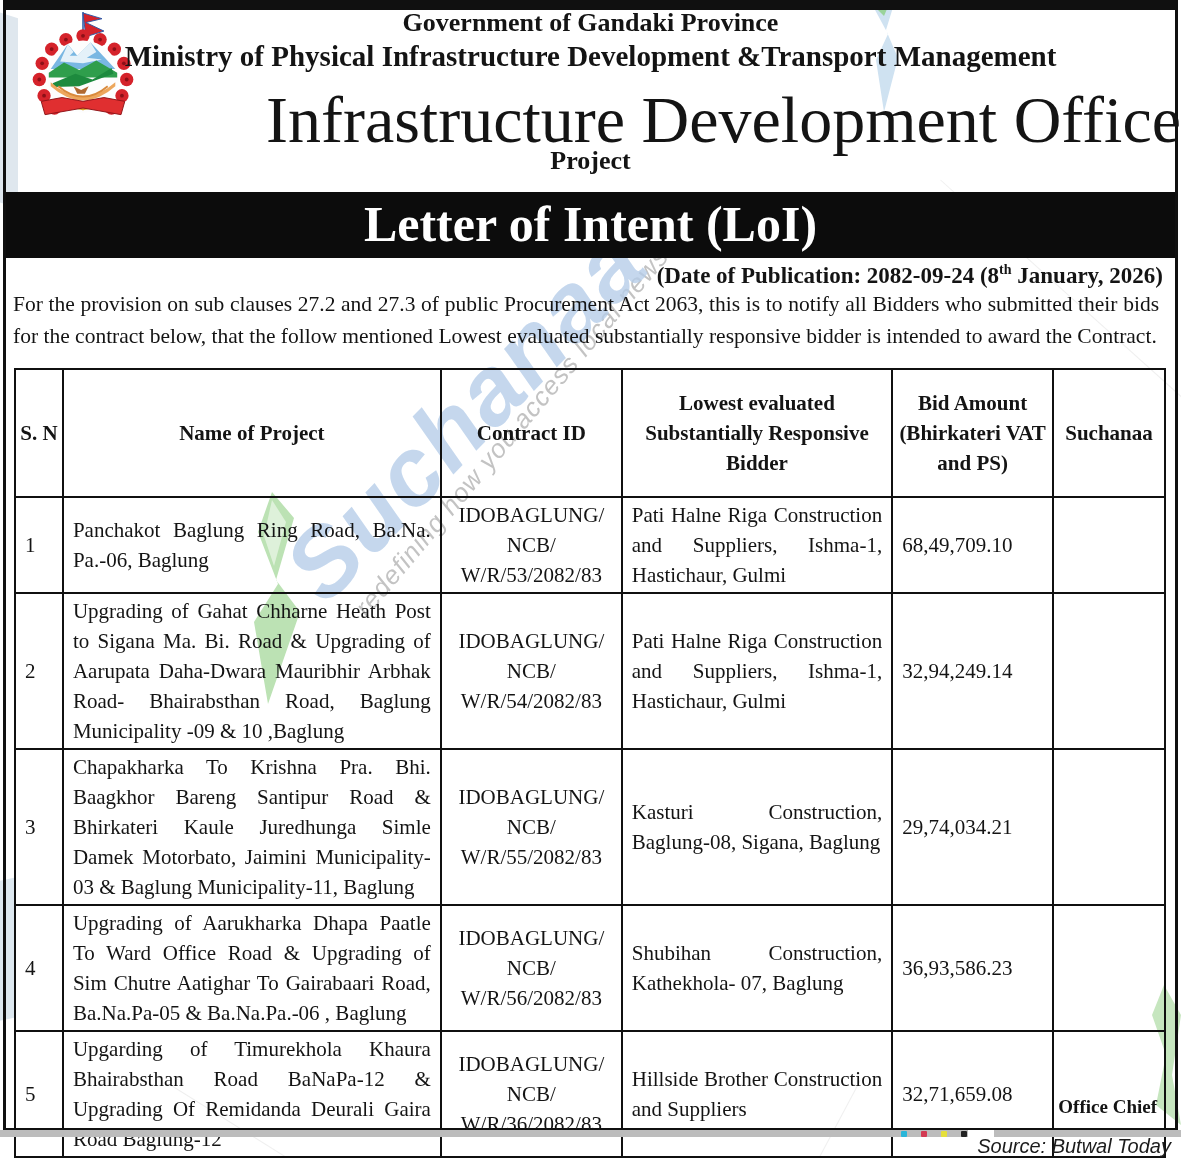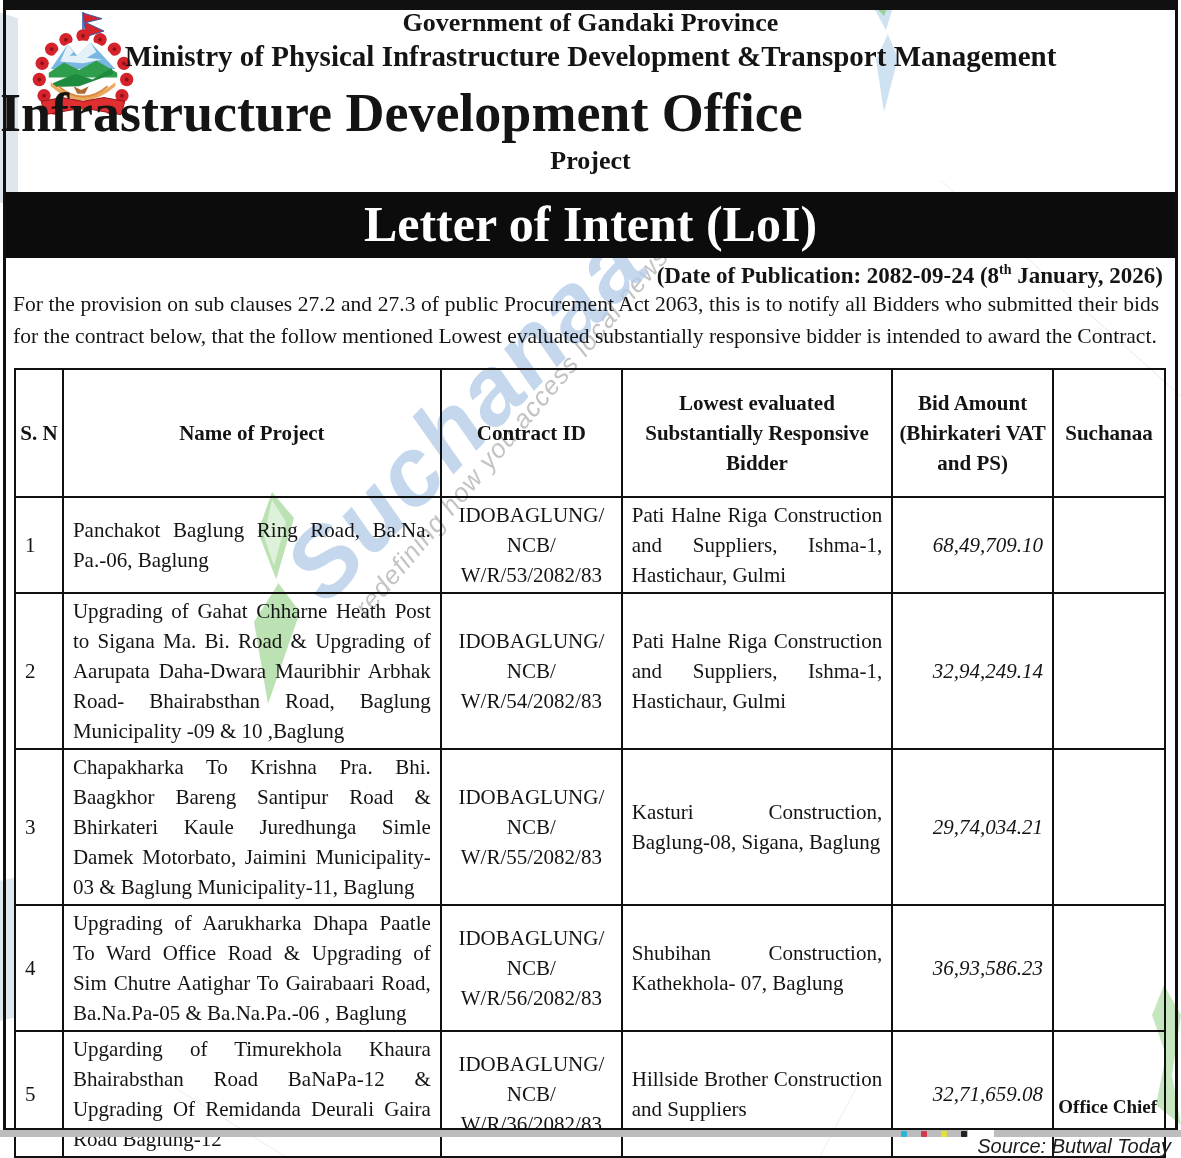--- a/index.html
+++ b/index.html
@@ -16,21 +16,21 @@
   
   .wm-main{position:absolute;left:465px;top:415px;transform:translate(-50%,-50%) rotate(-46deg);
            font-family:"Liberation Sans",sans-serif;font-weight:bold;font-style:italic;
            font-size:96px;letter-spacing:2px;color:#b5cde9;opacity:.78;white-space:nowrap;}
   .wm-tag{position:absolute;left:512px;top:432px;transform:translate(-50%,-50%) rotate(-50deg);
           font-family:"Liberation Sans",sans-serif;font-style:italic;font-size:26px;
           letter-spacing:1px;color:#b9b9b9;opacity:.85;white-space:nowrap;}
   
   .hdr-gov{position:absolute;left:0;right:0;top:8px;text-align:center;font-weight:bold;font-size:26px;}
   .hdr-min{position:absolute;left:0;right:0;top:40px;text-align:center;font-weight:bold;font-size:29px;}
-  .hdr-office{position:absolute;left:0;right:0;top:82px;text-align:left;font-weight:bold;font-size:54px;}
+  .hdr-office{position:absolute;left:0;right:0;top:82px;text-align:right;font-weight:normal;font-size:66px;}
   .hdr-loc{position:absolute;left:0;right:0;top:146px;text-align:center;font-weight:bold;font-size:26px;}
   .logo{position:absolute;left:26px;top:10px;width:114px;height:120px;}
   
   .banner{position:absolute;left:6px;right:6px;top:192px;height:66px;background:#0c0c0c;
           color:#fff;text-align:center;font-weight:bold;font-size:50px;line-height:64px;}
   .pubdate{position:absolute;right:18px;top:262px;font-weight:bold;font-size:23px;}
   .pubdate sup{font-size:14px;}
   .intro{position:absolute;left:13px;width:1146px;top:288px;font-size:21.5px;line-height:32px;
          text-align:justify;}
   
@@ -38,21 +38,21 @@
             font-size:21px;}
   table.loi th,table.loi td{border:2px solid #101010;line-height:30px;vertical-align:middle;
             padding:2px 9px;background:transparent;}
   table.loi th{font-weight:bold;text-align:center;padding:18px 4px;}
   tr.hrow{height:92px;}
   tr.r0{height:90px;} tr.r1{height:151px;} tr.r2{height:151px;} tr.r3{height:118px;} tr.r4{height:118px;}
   td.sn{text-align:left;padding-left:9px;}
   td.project{text-align:justify;}
   td.contract{text-align:center;white-space:pre-line;padding:2px 4px;}
   td.bidder{text-align:justify;}
-  td.amount{text-align:right;font-style:italic;}
+  td.amount{text-align:left;}
   
   .chief{position:absolute;right:24px;top:1096px;font-weight:bold;font-size:19px;}
   .pressbar{position:absolute;left:0;top:1130px;width:1181px;height:7px;background:#bcbcbc;}
   .pressbar .gap{position:absolute;left:968px;top:0;width:26px;height:7px;background:#fff;}
   .dot{position:absolute;top:1131px;width:6px;height:6px;border-radius:1px;}
   .source{position:absolute;right:10px;top:1135px;font-family:"Liberation Sans",sans-serif;
           font-style:italic;font-size:20px;color:#1c1c1c;}
 </style>
 </head>
 <body>

